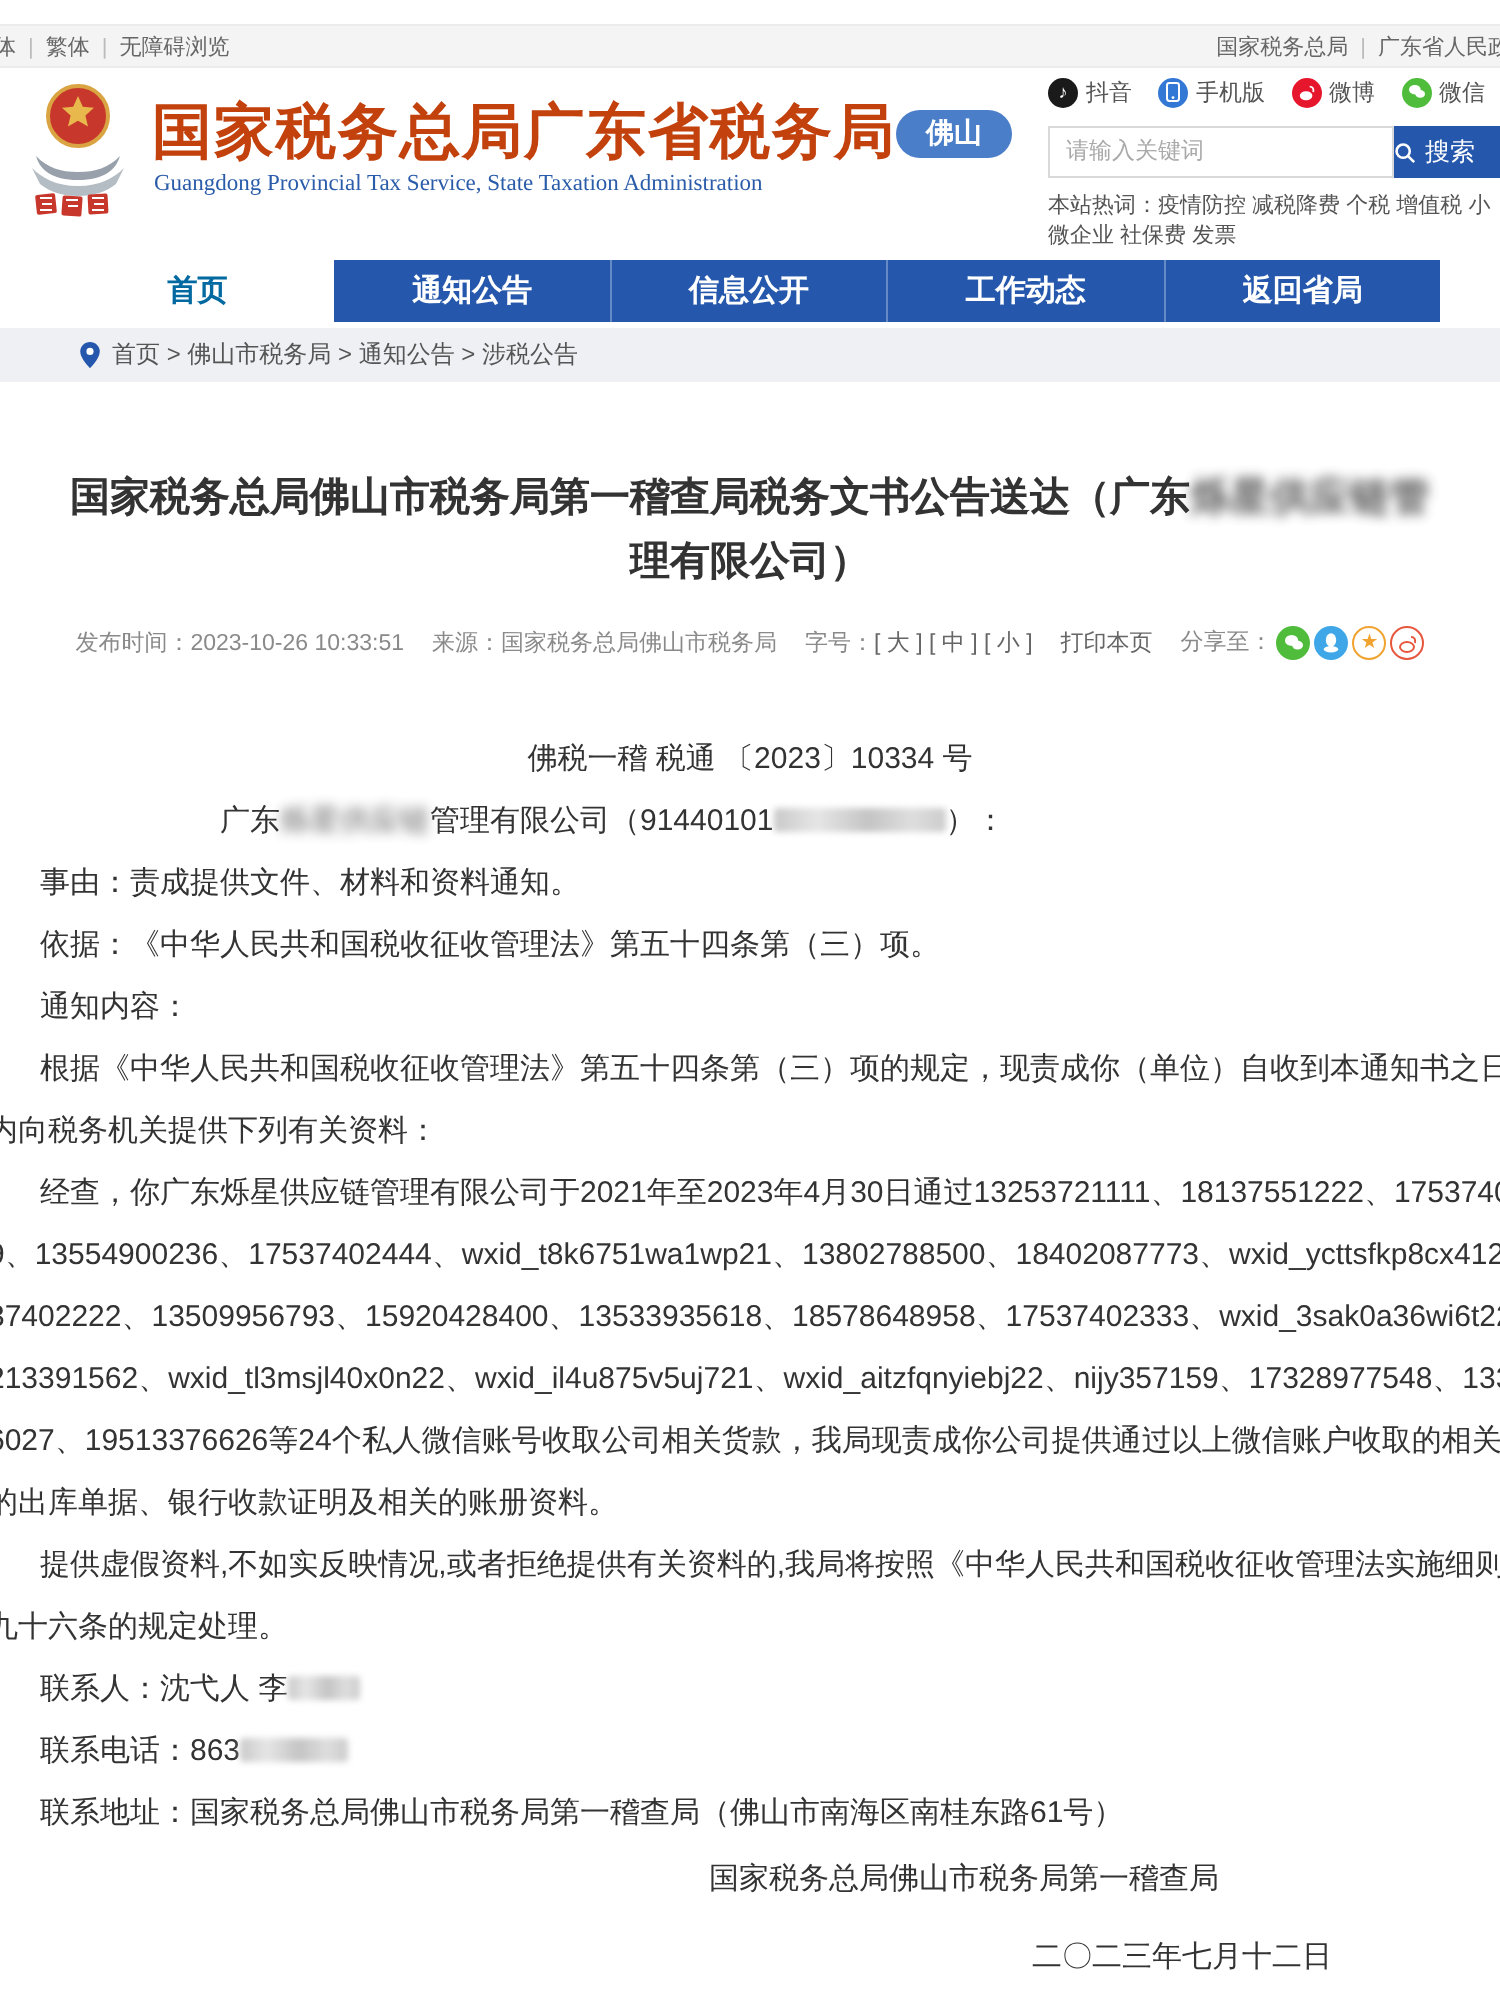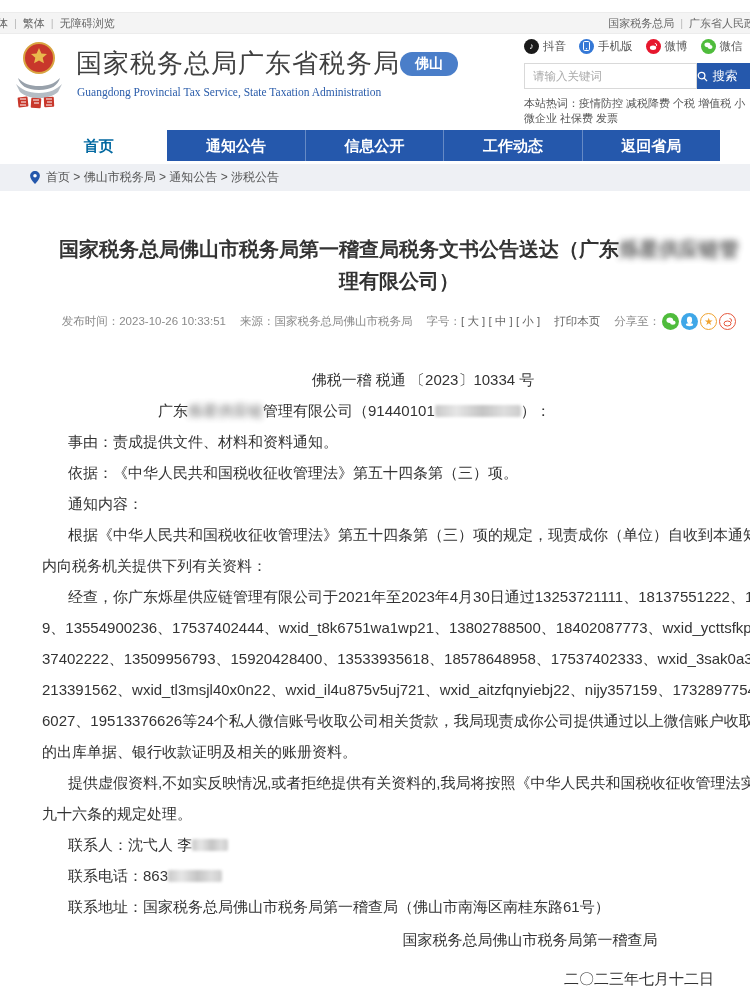--- a/index.html
+++ b/index.html
@@ -10,21 +10,21 @@
             border-bottom:1px solid #ececec; font-size:11px; color:#666;
             display:flex; justify-content:space-between; align-items:center; overflow:hidden; }
   .topbar-left { margin-left:-14px; white-space:nowrap; }
   .topbar-right { margin-right:-16px; white-space:nowrap; }
   .toplink { color:#666; cursor:pointer; }
   .tsep { color:#bbb; margin:0 6px; }
   
   .header { position:relative; height:88px; background:#fff; }
   .emblem { position:absolute; left:12px; top:6px; }
   .site-title-row { position:absolute; left:76px; top:12px; display:flex; align-items:center; }
-  .site-title { font-size:26px; font-weight:normal; color:#404040; letter-spacing:1px; }
+  .site-title { font-size:30px; font-weight:bold; color:#c2410c; letter-spacing:1px; }
   .city-badge { background:#4a7ec9; color:#fff; font-size:14px; font-weight:bold;
                 padding:3px 15px; border-radius:14px; }
   .site-sub { position:absolute; left:77px; top:52px; font-size:11.5px; color:#2a5caa;
               font-family:"Liberation Serif","DejaVu Serif",serif; }
   .header-right { position:absolute; left:524px; top:2px; width:230px; }
   .social-row { display:flex; align-items:center; gap:13px; font-size:11.5px; color:#555;
                 white-space:nowrap; overflow:hidden; height:20px; }
   .social-item { display:inline-flex; align-items:center; gap:4px; cursor:pointer; }
   .sc { width:15px; height:15px; border-radius:50%; display:inline-flex; align-items:center;
         justify-content:center; color:#fff; font-size:9px; flex:0 0 auto; }
@@ -39,24 +39,24 @@
                 gap:4px; cursor:pointer; }
   .hotwords { margin-top:7px; font-size:11px; color:#555; line-height:15px; text-align:left; }
   
   .nav { margin:8px 30px 0 30px; height:31px; display:flex; background:#2558ac; }
   .nav-tab { flex:1; text-align:center; line-height:31px; font-size:15px; font-weight:bold;
              color:#fff; cursor:pointer; border-left:1px solid rgba(255,255,255,.3); }
   .nav-tab:first-child, .nav-tab:nth-child(2) { border-left:none; }
   .nav-tab.active { background:#fff; color:#0369a1; }
   
   .crumbbar { margin-top:3px; height:27px; background:#eef0f4; display:flex; align-items:center;
-              padding-left:30px; font-size:12px; color:#555; }
+              padding-left:40px; font-size:12px; color:#555; }
   .pin { margin-right:6px; display:inline-flex; }
   
-  .article { color:#333;margin-left:48px; }
+  .article { color:#333; }
   .art-title { margin:42px auto 0 auto; width:692px; text-align:center; font-size:20px;
                font-weight:bold; line-height:1.6; color:#333; }
   .meta { margin:16px auto 0 auto; width:700px; text-align:center; font-size:11.5px; color:#8a8a8a;
           display:flex; justify-content:center; align-items:center; gap:14px; }
   .meta .sizer { color:#666; cursor:pointer; }
   .share-ic { width:17px; height:17px; border-radius:50%; display:inline-flex; align-items:center;
               justify-content:center; font-size:10px; color:#fff; margin-left:2px; cursor:pointer;
               vertical-align:middle; }
   .si-wechat { background:#4fbc3c; } .si-qq { background:#3fa7e8; }
   .si-qzone { background:#fff; border:1px solid #f0a32f; color:#f0a32f; }

